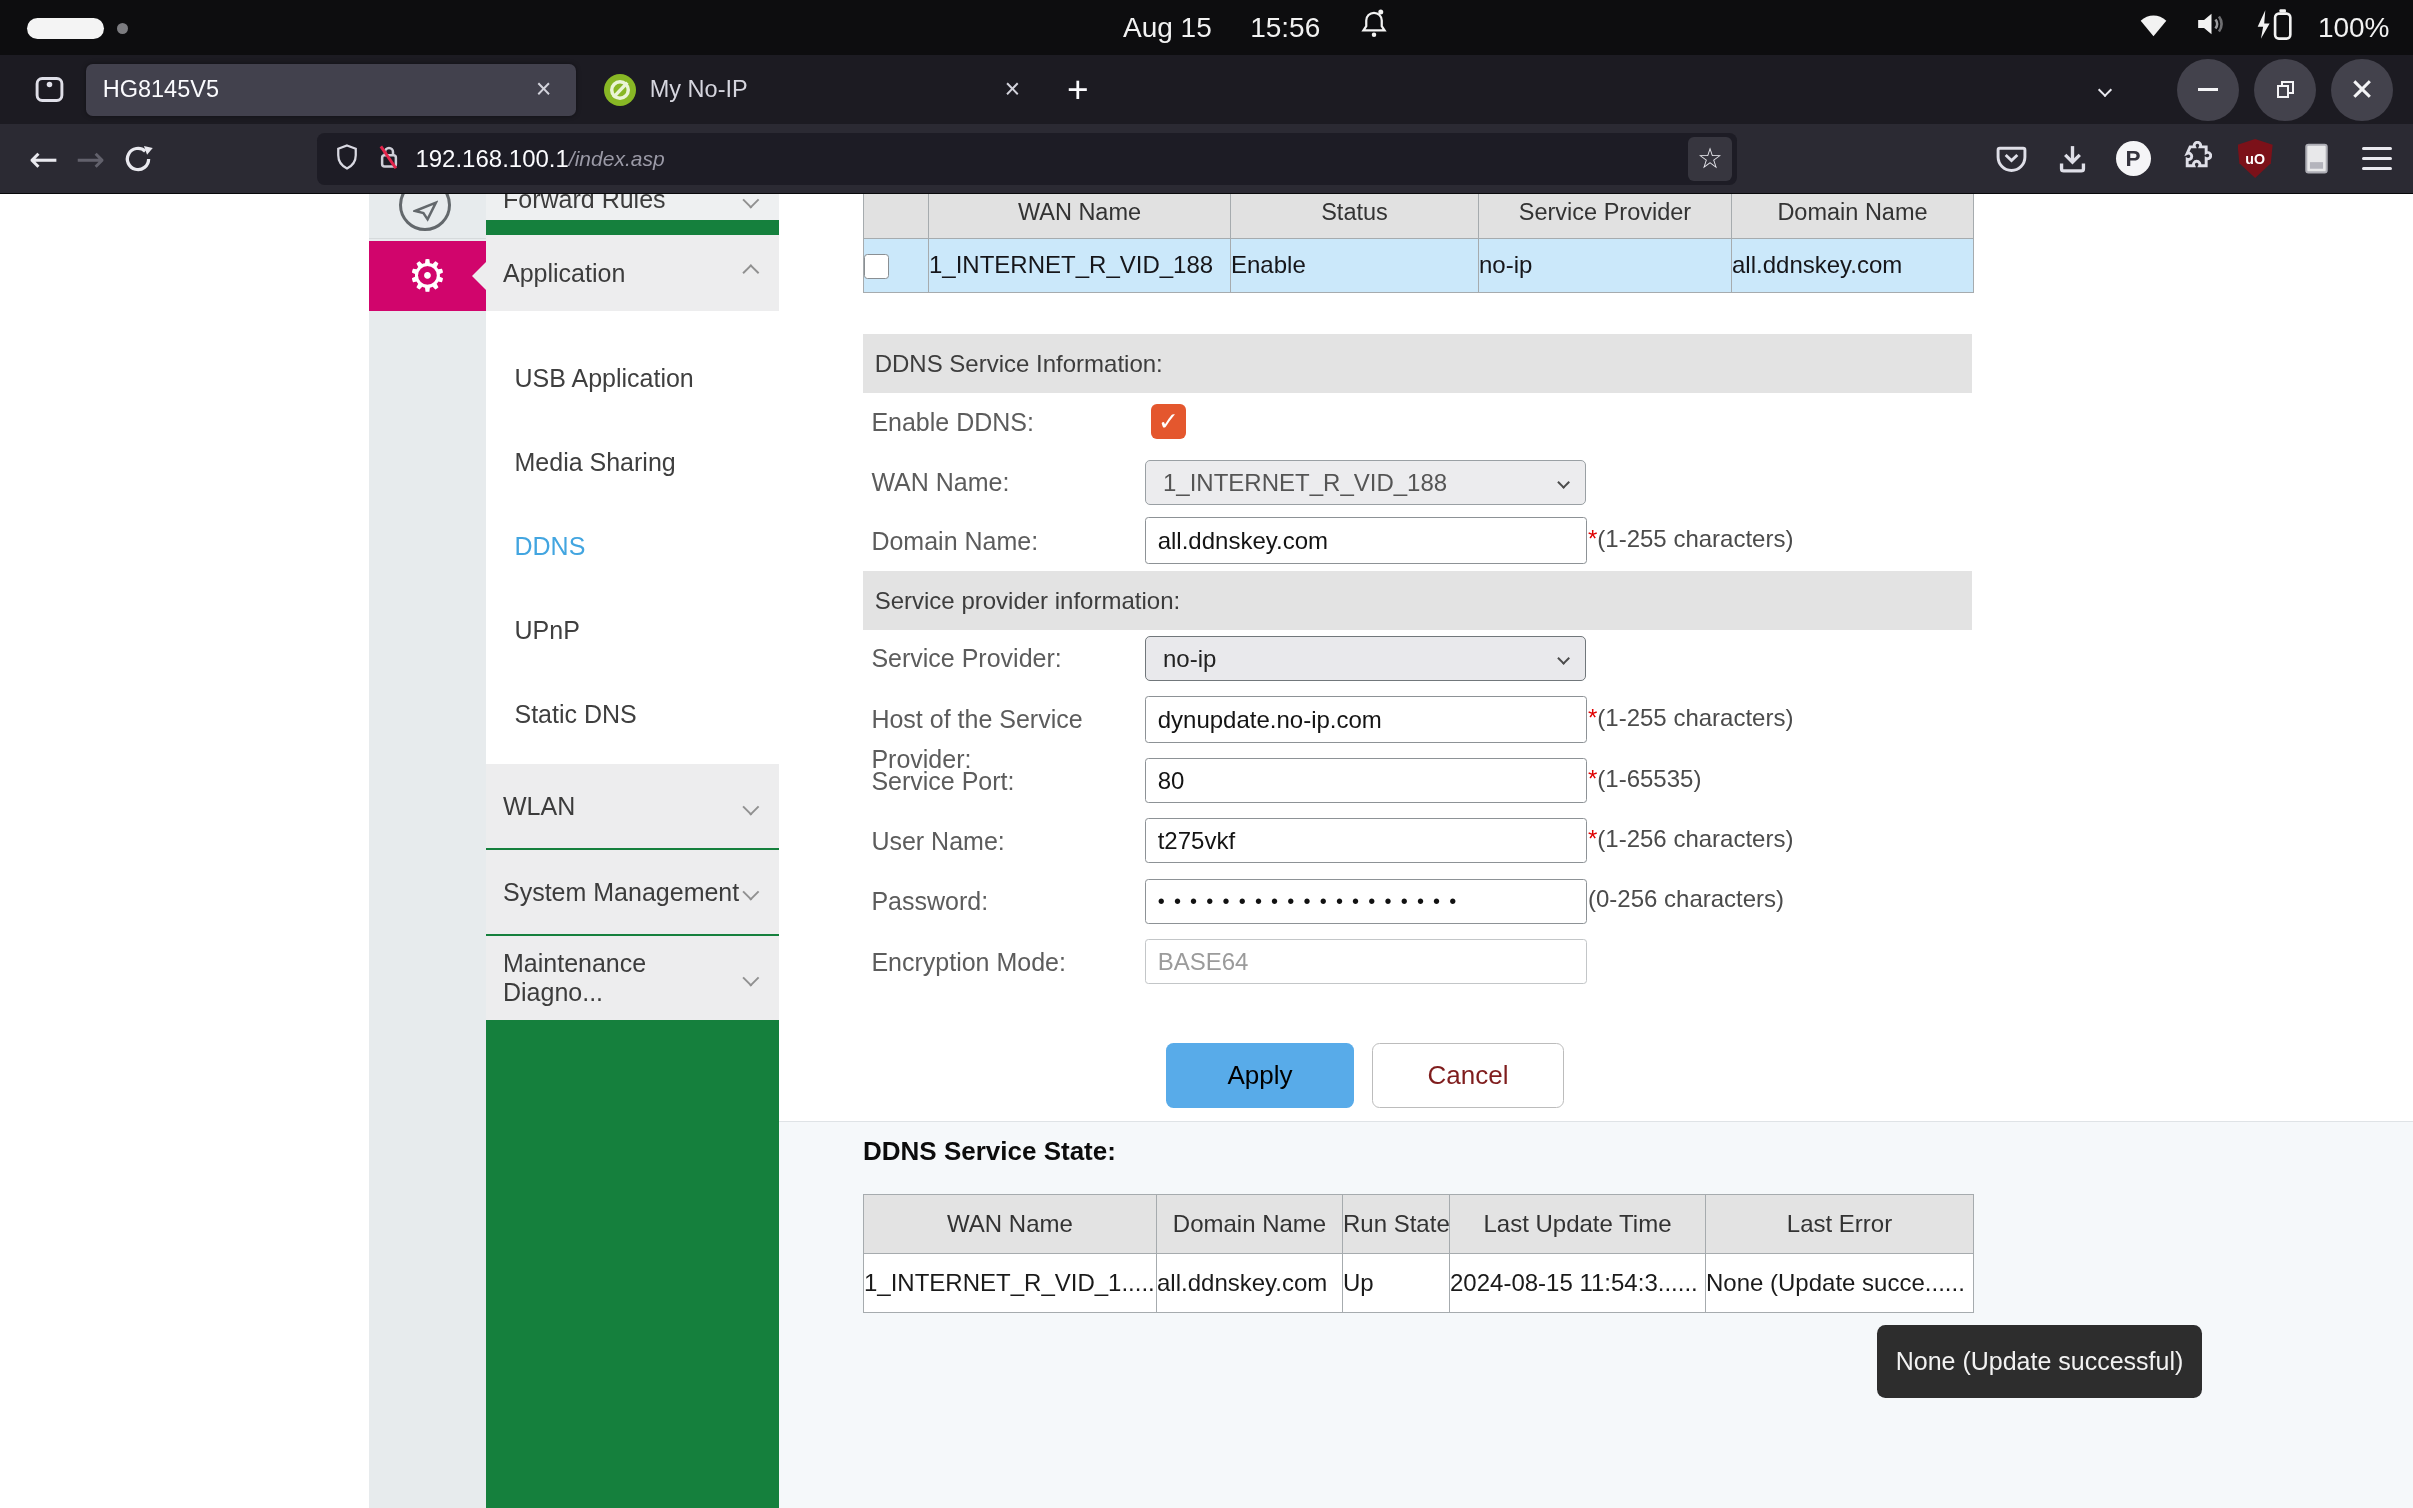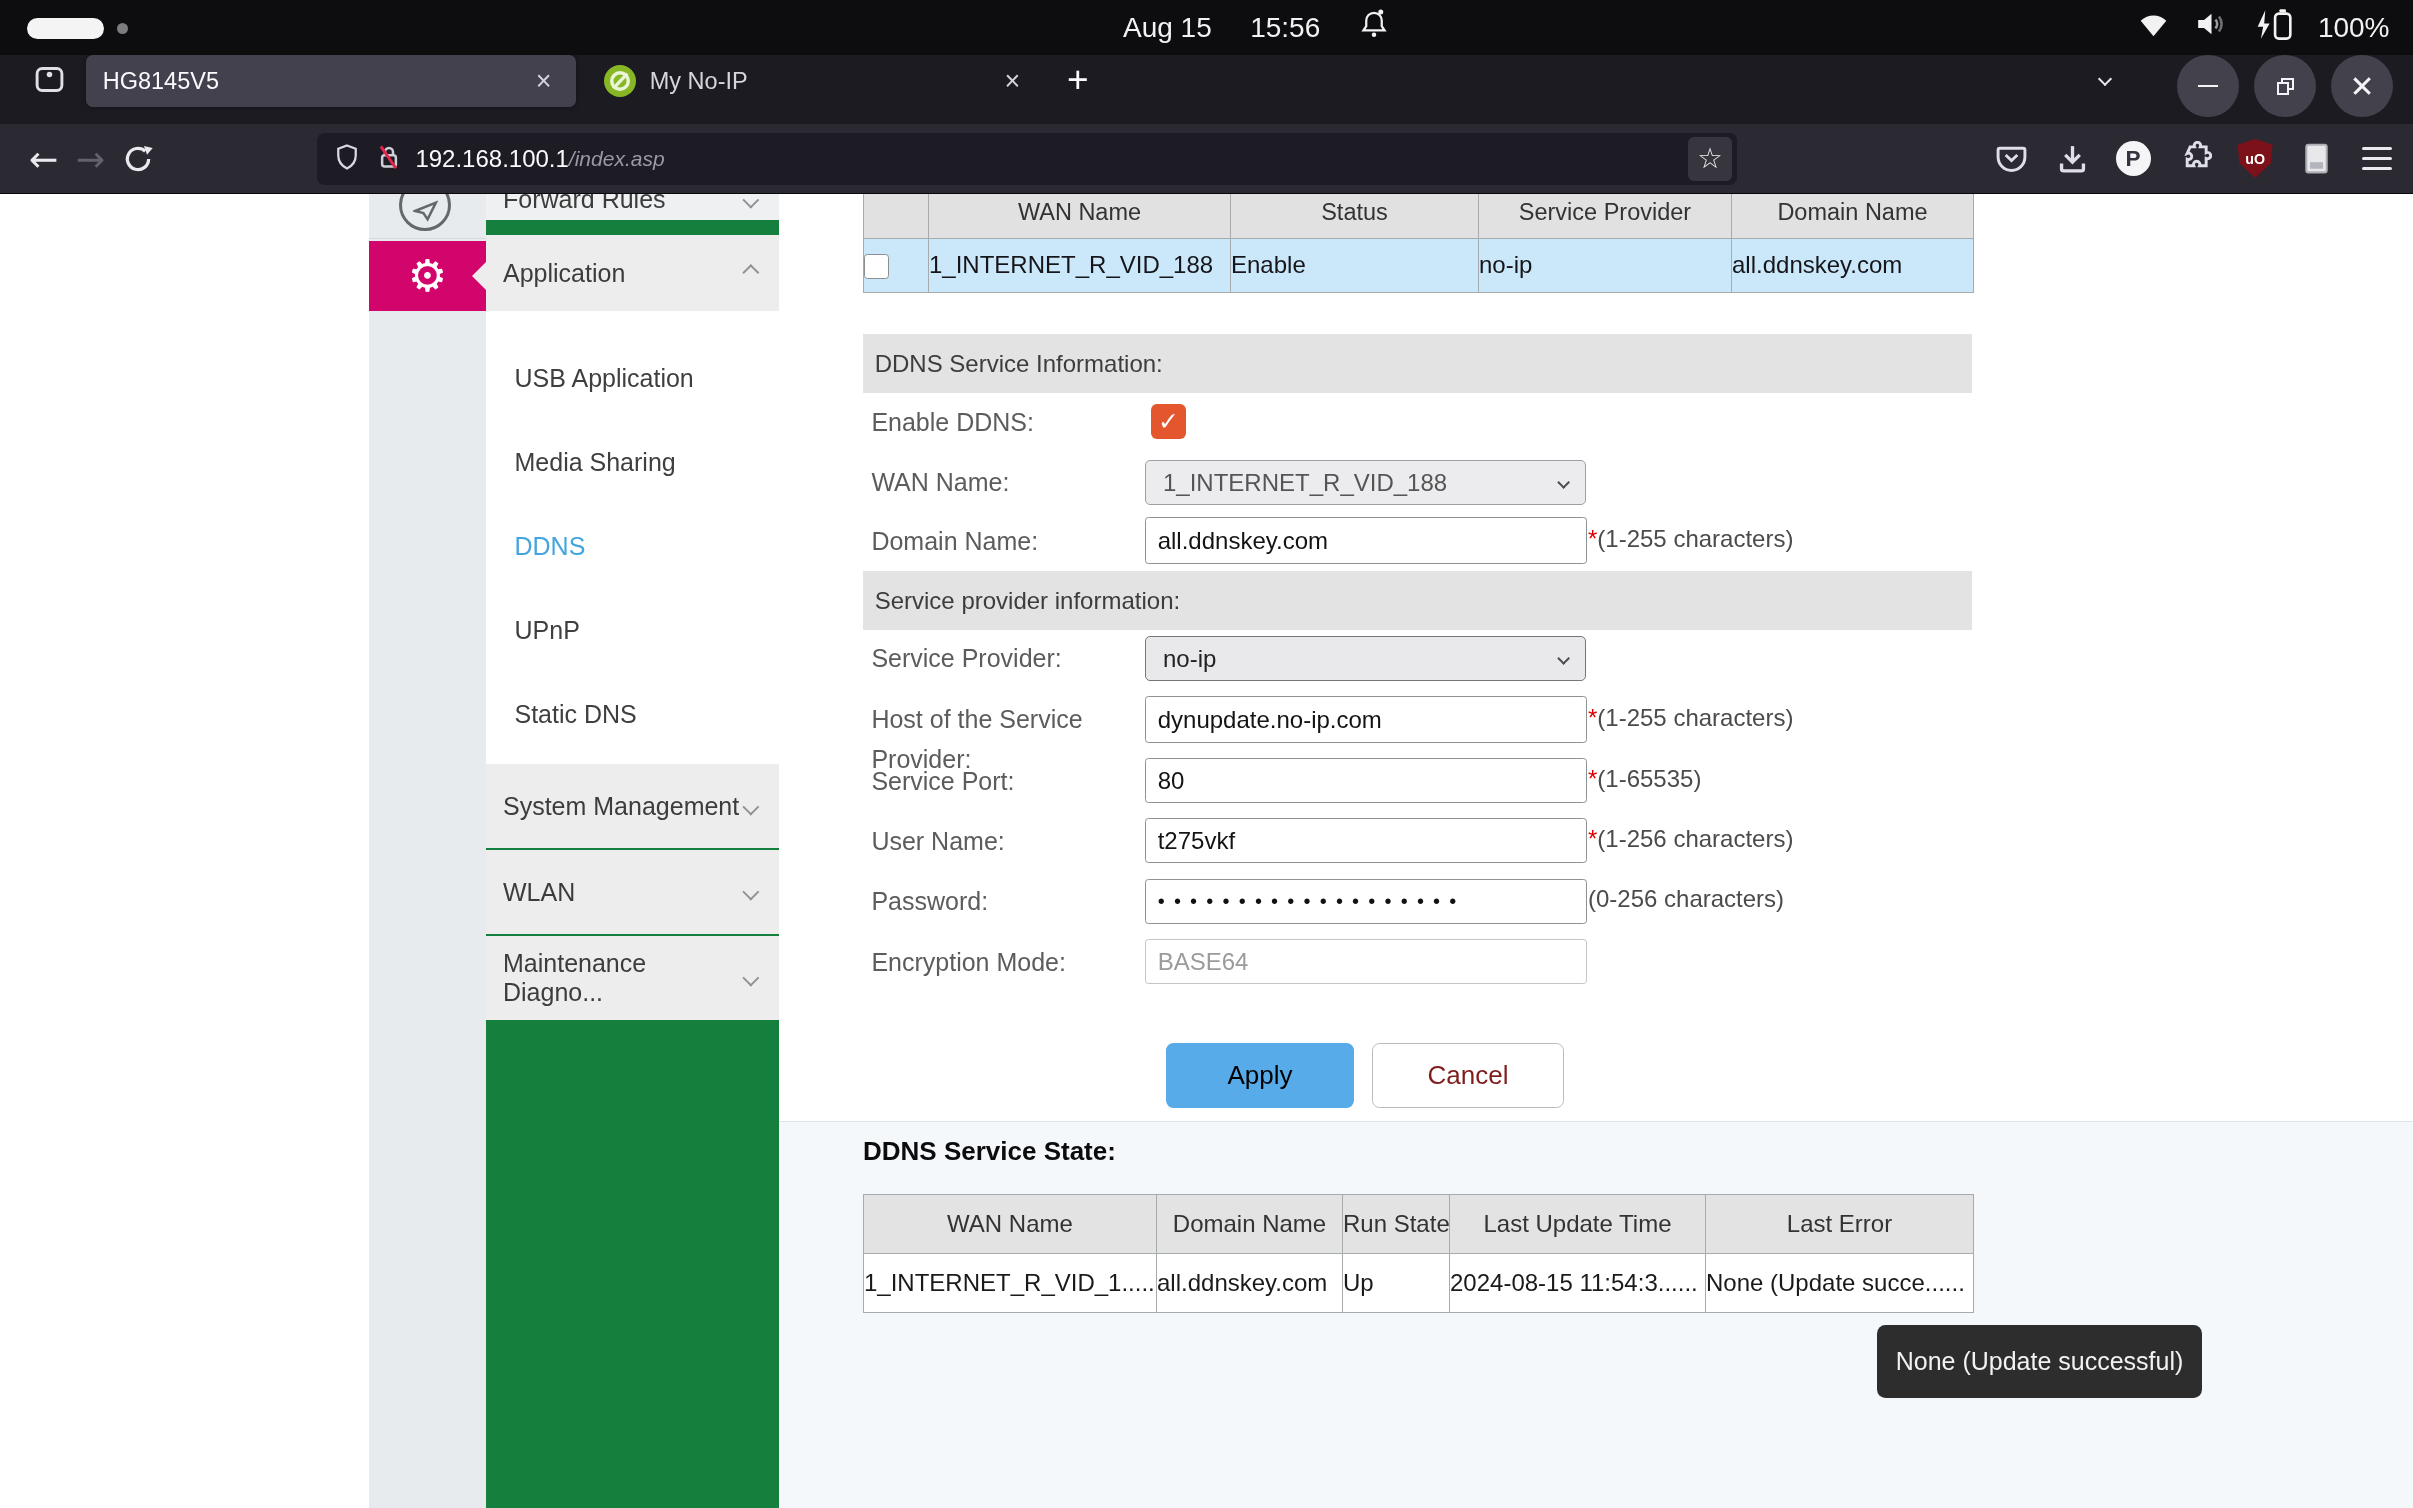--- a/index.html
+++ b/index.html
@@ -11,21 +11,21 @@
   
   .sysbar { height:55px; background:#0d0d0f; position:relative; display:flex; align-items:center; }
   .ws-pill { position:absolute; left:27px; top:17.6px; width:77px; height:21px; background:#f4f4f4; border-radius:11px; }
   .ws-dot  { position:absolute; left:117px; top:22.6px; width:11px; height:11px; background:#7c7c80; border-radius:50%; }
   .clock { position:absolute; left:1123px; top:0; height:55px; display:flex; align-items:center; gap:15px;
            color:#f2f2f2; font-size:28px; }
   .clock .gap { width:8.4px; }
   .tray { position:absolute; right:23.5px; top:0; height:55px; display:flex; align-items:center; gap:22px; color:#f2f2f2; font-size:28px; }
 
   
-  .tabbar { height:69px; background:#1c1b22; display:flex; padding:0 20px 0 25px; }
+  .tabbar { height:69px; background:#1c1b22; display:flex; align-items:center; padding:0 20px 0 25px; }
   .fxview { width:49px; height:49px; display:flex; align-items:center; justify-content:center; border-radius:6.7px; }
   .tab { height:52px; border-radius:6.7px; display:flex; align-items:center; padding:0 15px 0 17px; margin-left:11.7px; }
   .tab.active { width:490px; background:#42414d; box-shadow:0 0 5px rgba(0,0,0,.4); }
   .tab.inactive { width:457px; background:transparent; }
   .tab .t-title { flex:1; font-size:23.5px; color:#fbfbfe; white-space:nowrap; overflow:hidden; }
   .tab.inactive .t-title { color:#d5d5de; }
   .t-close { width:34px; height:34px; border-radius:5px; display:flex; align-items:center; justify-content:center;
              color:#d3d3dc; font-size:27px; }
   .favicon { width:32px; height:32px; border-radius:50%; background:#88b725; margin-right:13.4px; position:relative; flex:none; }
   .newtab { width:50px; height:50px; margin-left:8.4px; display:flex; align-items:center; justify-content:center;
@@ -315,25 +315,25 @@
       <span class="chev up"></span>
     </div>
     <div class="submenu">
       <div class="sub-item">USB Application</div>
       <div class="sub-item">Media Sharing</div>
       <div class="sub-item active">DDNS</div>
       <div class="sub-item">UPnP</div>
       <div class="sub-item">Static DNS</div>
     </div>
     <div class="m-group col-row">
+      <span>WLAN</span>
+      <span class="chev"></span>
+    </div>
+    <div class="m-group col-row">
       <span>System Management</span>
-      <span class="chev"></span>
-    </div>
-    <div class="m-group col-row">
-      <span>WLAN</span>
       <span class="chev"></span>
     </div>
     <div class="m-group col-row">
       <span>Maintenance Diagno...</span>
       <span class="chev"></span>
     </div>
   </div>
 
   <div class="backdrop"></div>
 

